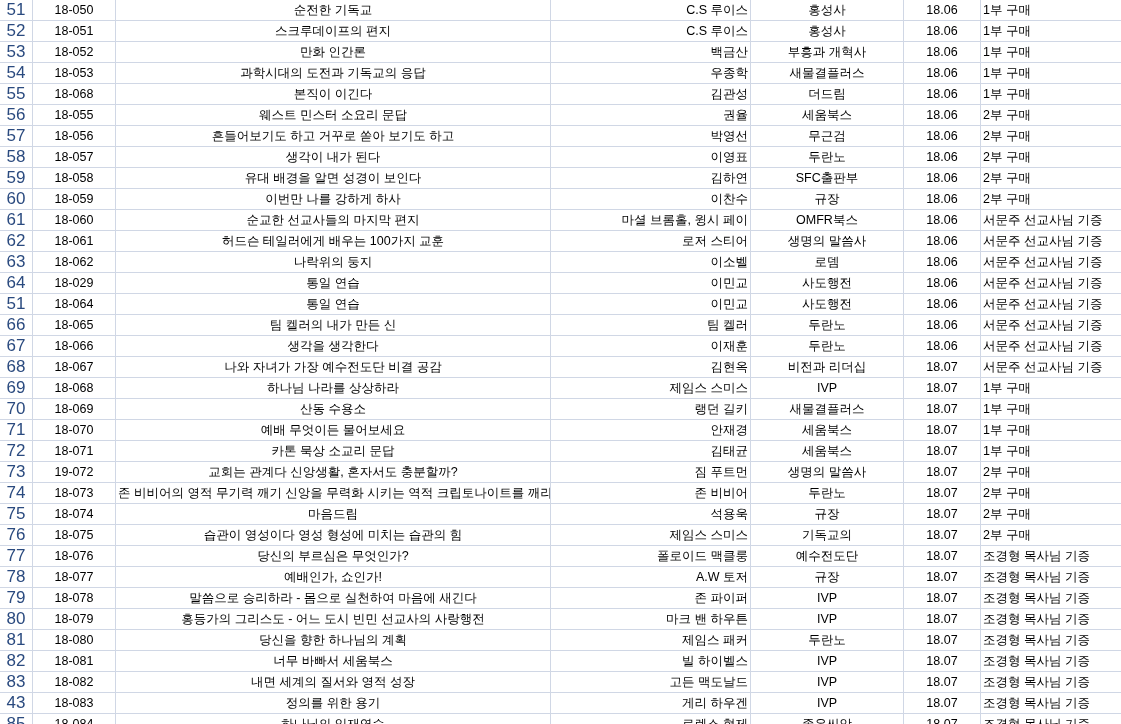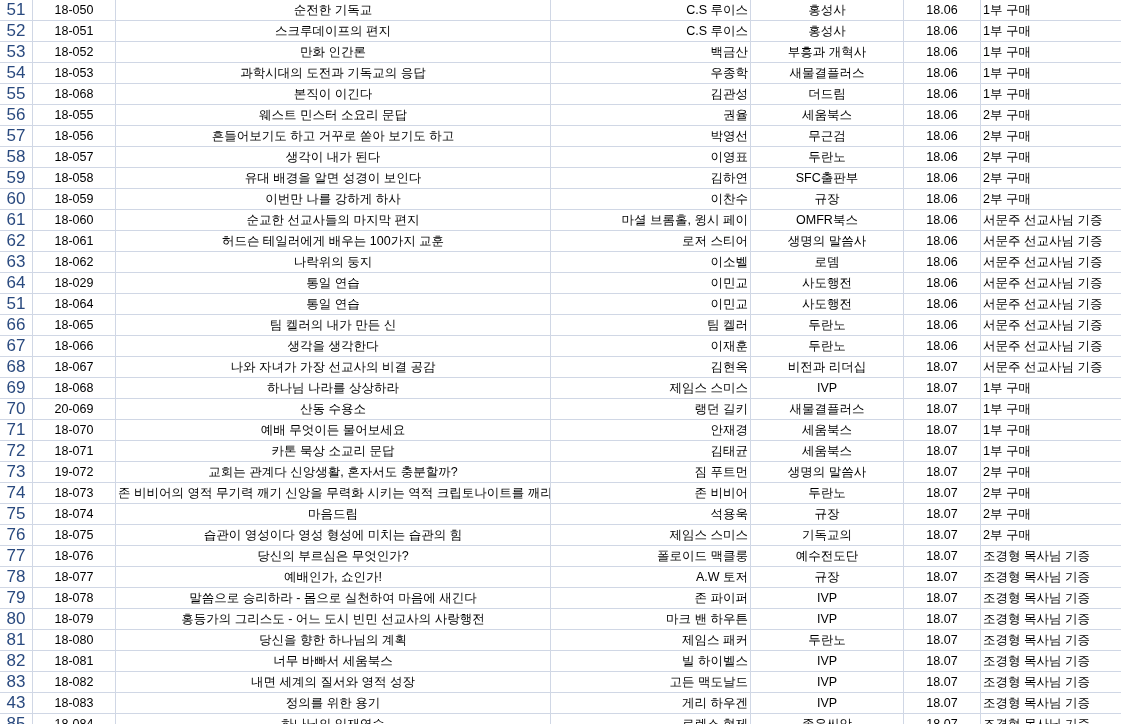--- a/index.html
+++ b/index.html
@@ -223,38 +223,38 @@
         <td class="c-code">18-066</td>
         <td class="c-title">생각을 생각한다</td>
         <td class="c-author">이재훈</td>
         <td class="c-pub">두란노</td>
         <td class="c-date">18.06</td>
         <td class="c-note">서문주 선교사님 기증</td>
       </tr>
       <tr>
         <td class="rowhdr">68</td>
         <td class="c-code">18-067</td>
-        <td class="c-title">나와 자녀가 가장 선교사의 비결 공감</td>
+        <td class="c-title">나와 자녀가 가장 예수전도단 비결 공감</td>
         <td class="c-author">김현옥</td>
         <td class="c-pub">비전과 리더십</td>
         <td class="c-date">18.07</td>
         <td class="c-note">서문주 선교사님 기증</td>
       </tr>
       <tr>
         <td class="rowhdr">69</td>
         <td class="c-code">18-068</td>
         <td class="c-title">하나님 나라를 상상하라</td>
         <td class="c-author">제임스 스미스</td>
         <td class="c-pub">IVP</td>
         <td class="c-date">18.07</td>
         <td class="c-note">1부 구매</td>
       </tr>
       <tr>
         <td class="rowhdr">70</td>
-        <td class="c-code">20-069</td>
+        <td class="c-code">18-069</td>
         <td class="c-title">산동 수용소</td>
         <td class="c-author">랭던 길키</td>
         <td class="c-pub">새물결플러스</td>
         <td class="c-date">18.07</td>
         <td class="c-note">1부 구매</td>
       </tr>
       <tr>
         <td class="rowhdr">71</td>
         <td class="c-code">18-070</td>
         <td class="c-title">예배 무엇이든 물어보세요</td>

